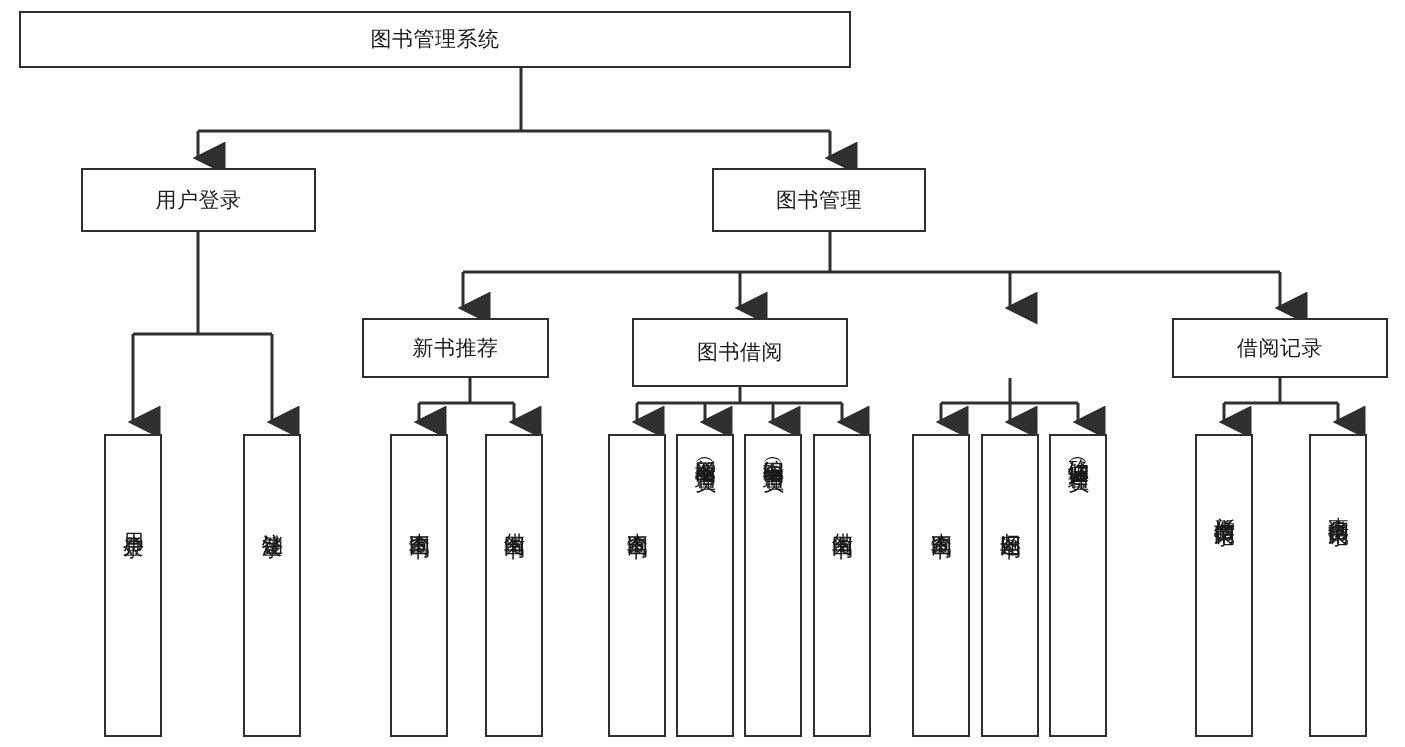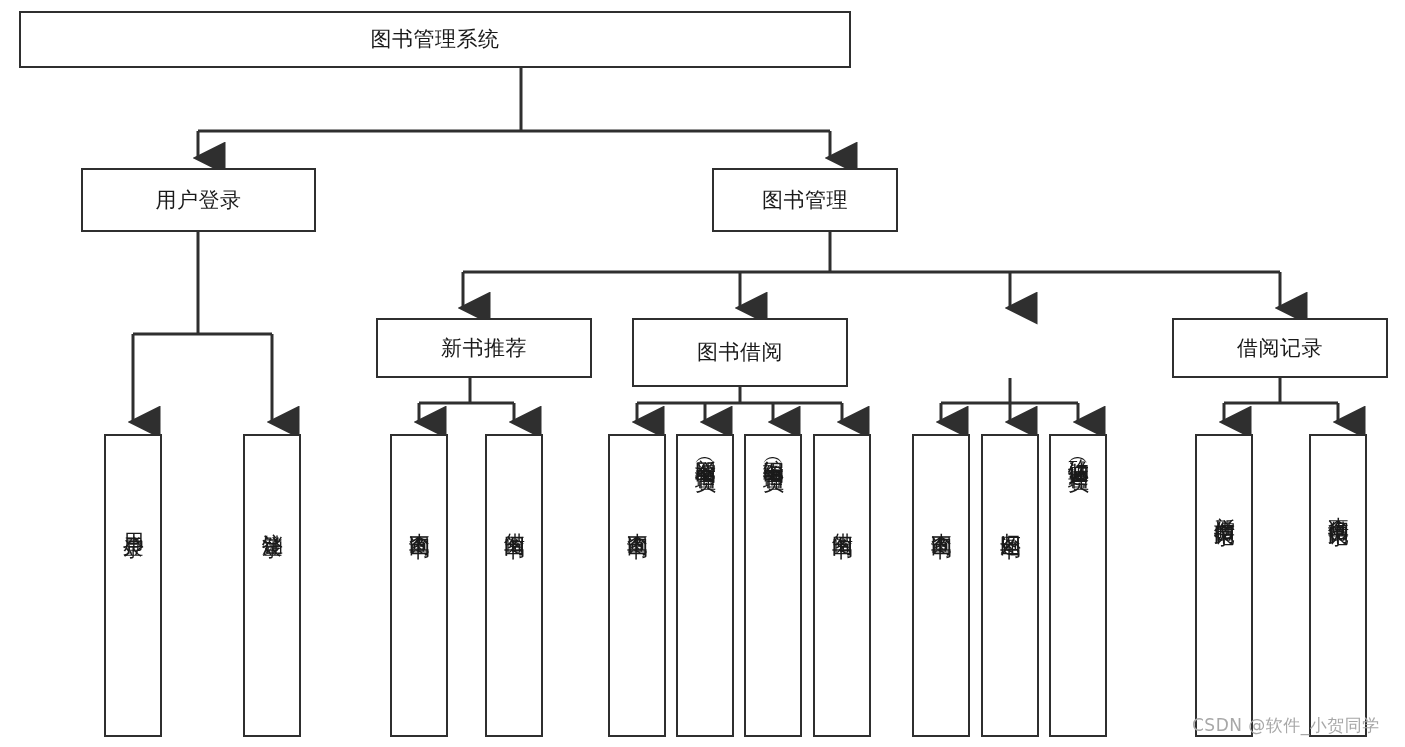--- a/index.html
+++ b/index.html
@@ -124,25 +124,25 @@
     </g>
   </svg>
 
   <div class="node" style="left:19px; top:11px; width:832px; height:57px;">
     <span class="label">图书管理系统</span>
   </div>
 
   <div class="node" style="left:81px; top:168px; width:235px; height:64px;">
     <span class="label">用户登录</span>
   </div>
-  <div class="node" style="left:712px; top:168px; width:186px; height:64px;">
+  <div class="node" style="left:712px; top:168px; width:214px; height:64px;">
     <span class="label">图书管理</span>
   </div>
 
-  <div class="node" style="left:376px; top:318px; width:216px; height:60px;align-items:center;">
+  <div class="node" style="left:362px; top:318px; width:187px; height:60px;align-items:center;">
     <span class="label">新书推荐</span>
   </div>
   <div class="node" style="left:632px; top:318px; width:216px; height:69px;">
     <span class="label">图书借阅</span>
   </div>
   <div class="node" style="left:1172px; top:318px; width:216px; height:60px;text-align:center;">
     <span class="label">借阅记录</span>
   </div>
 
   <div class="node vertical mid" style="left:104px; top:434px; width:58px; height:303px;">
@@ -182,15 +182,14 @@
     <span class="label">确认归还（管理员）</span>
   </div>
 
   <div class="node vertical mid2" style="left:1195px; top:434px; width:58px; height:303px;">
     <span class="label">新增借阅记录</span>
   </div>
   <div class="node vertical mid2" style="left:1309px; top:434px; width:58px; height:303px;">
     <span class="label">查询借阅记录</span>
   </div>
 
-  <div class="watermark" style="left:1192px; top:714px;">CSDN @软件_小贺同学</div>
 
 </div>
 
 </body></html>

